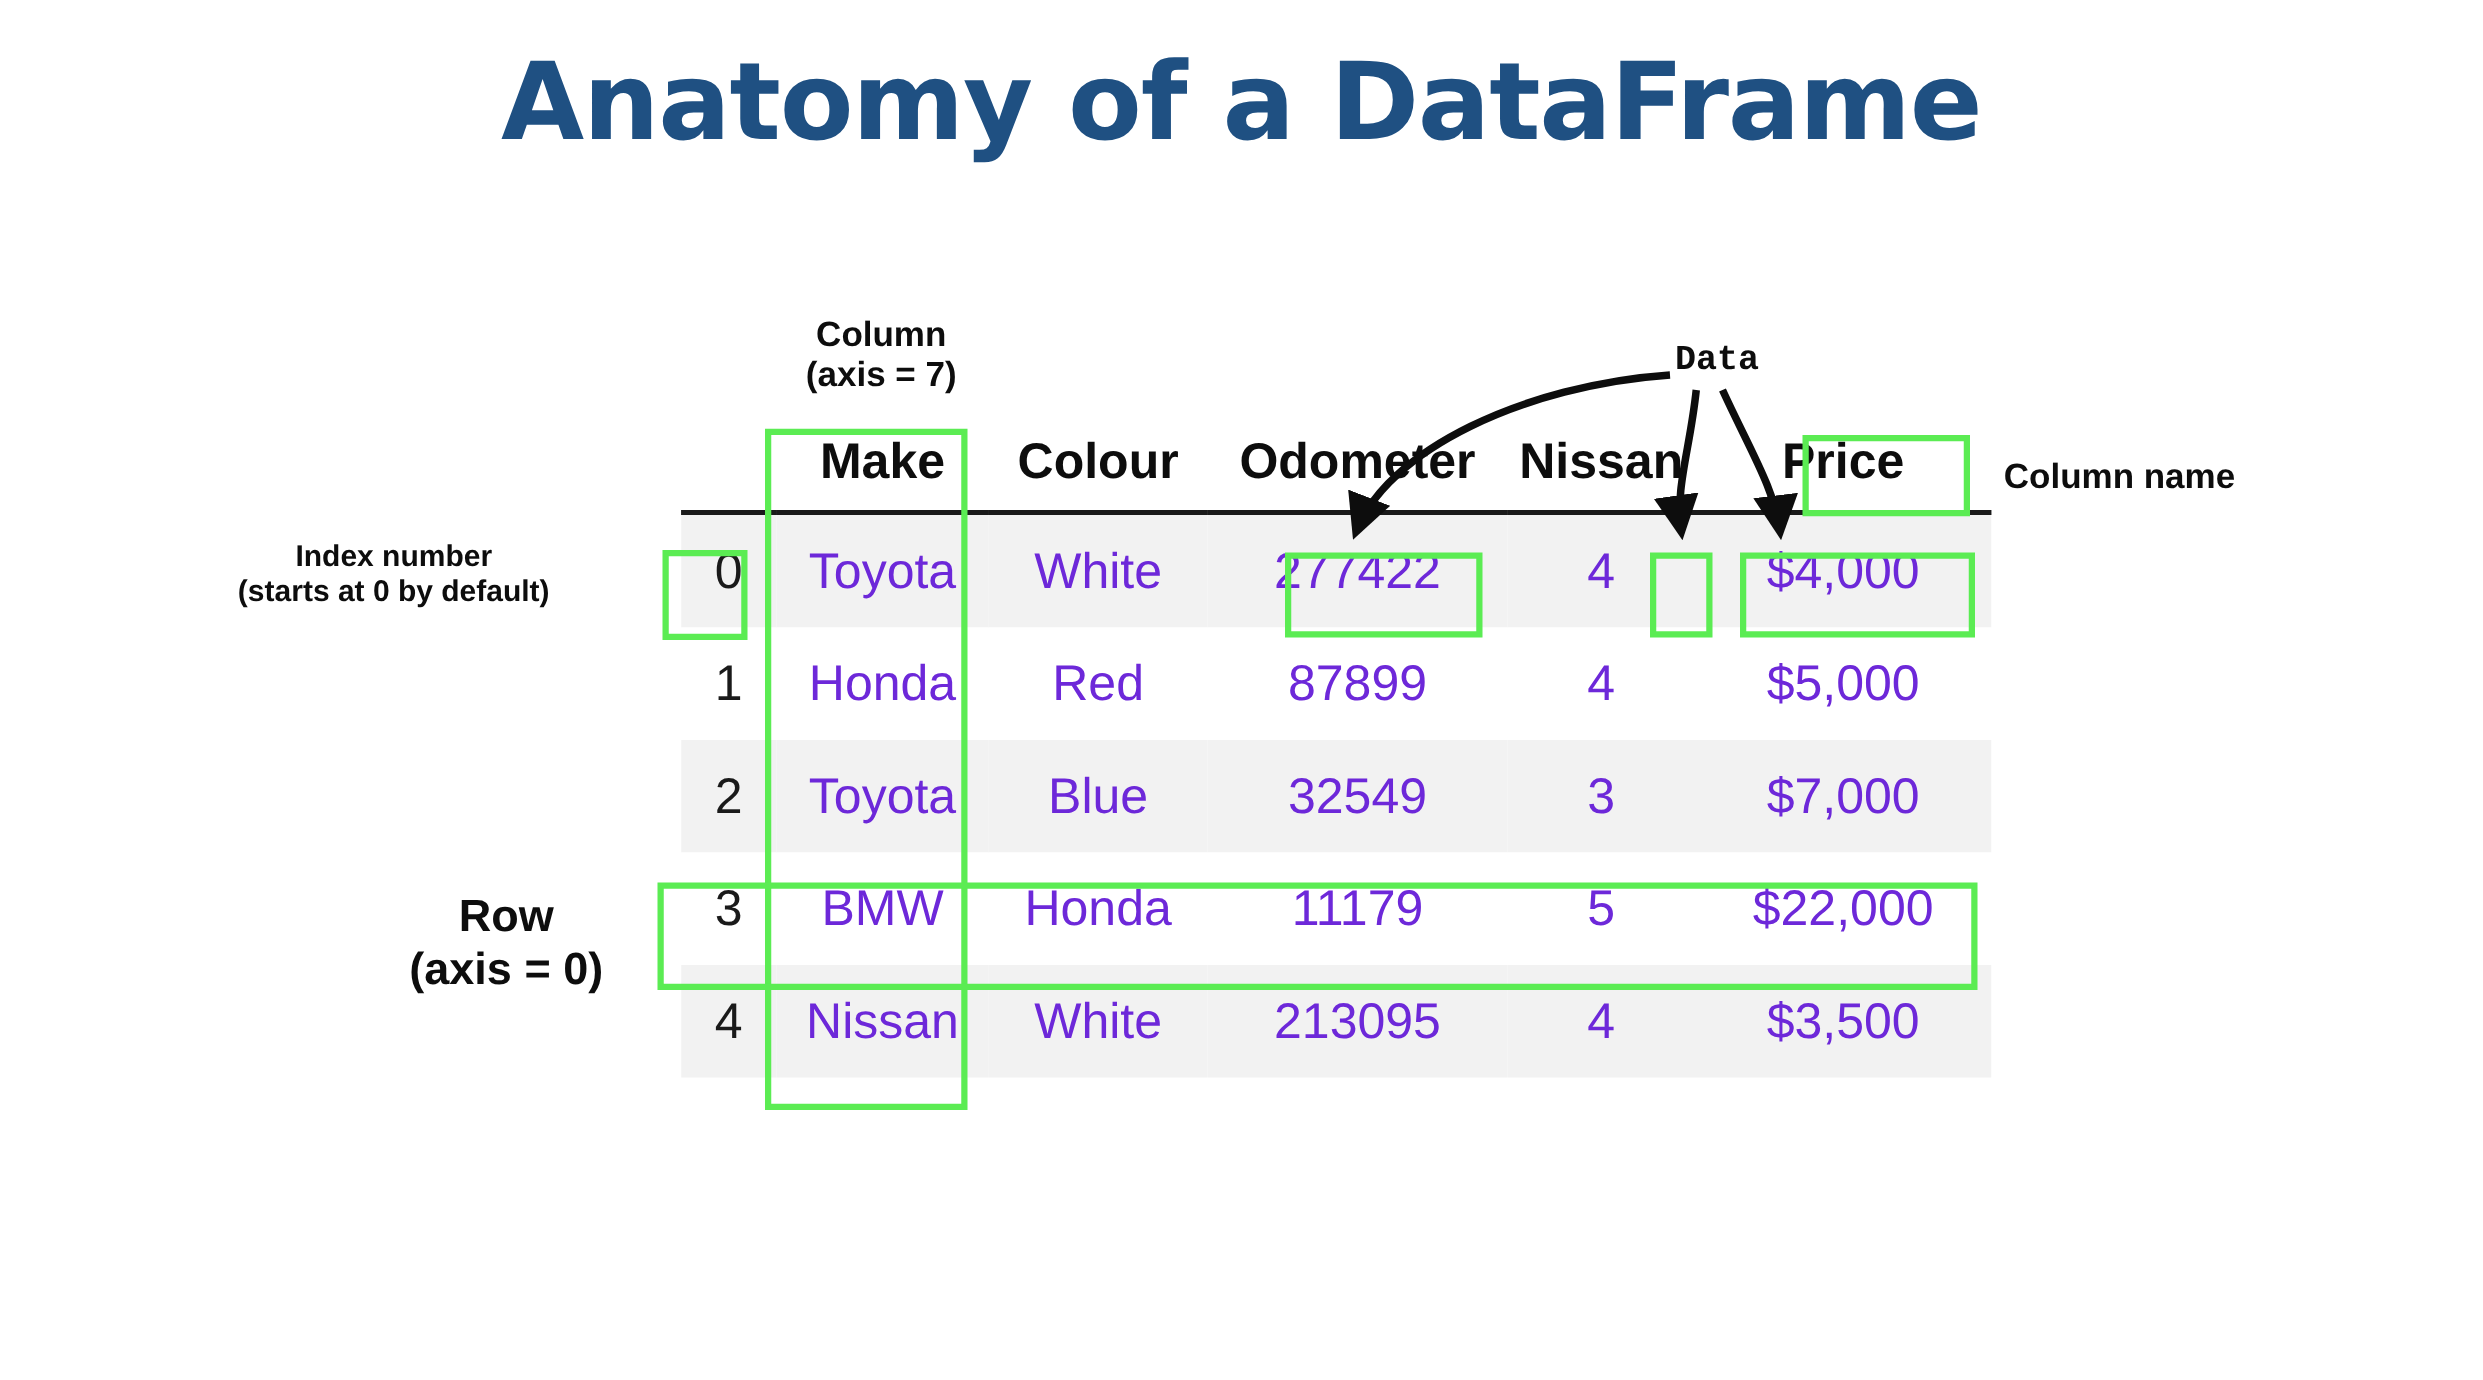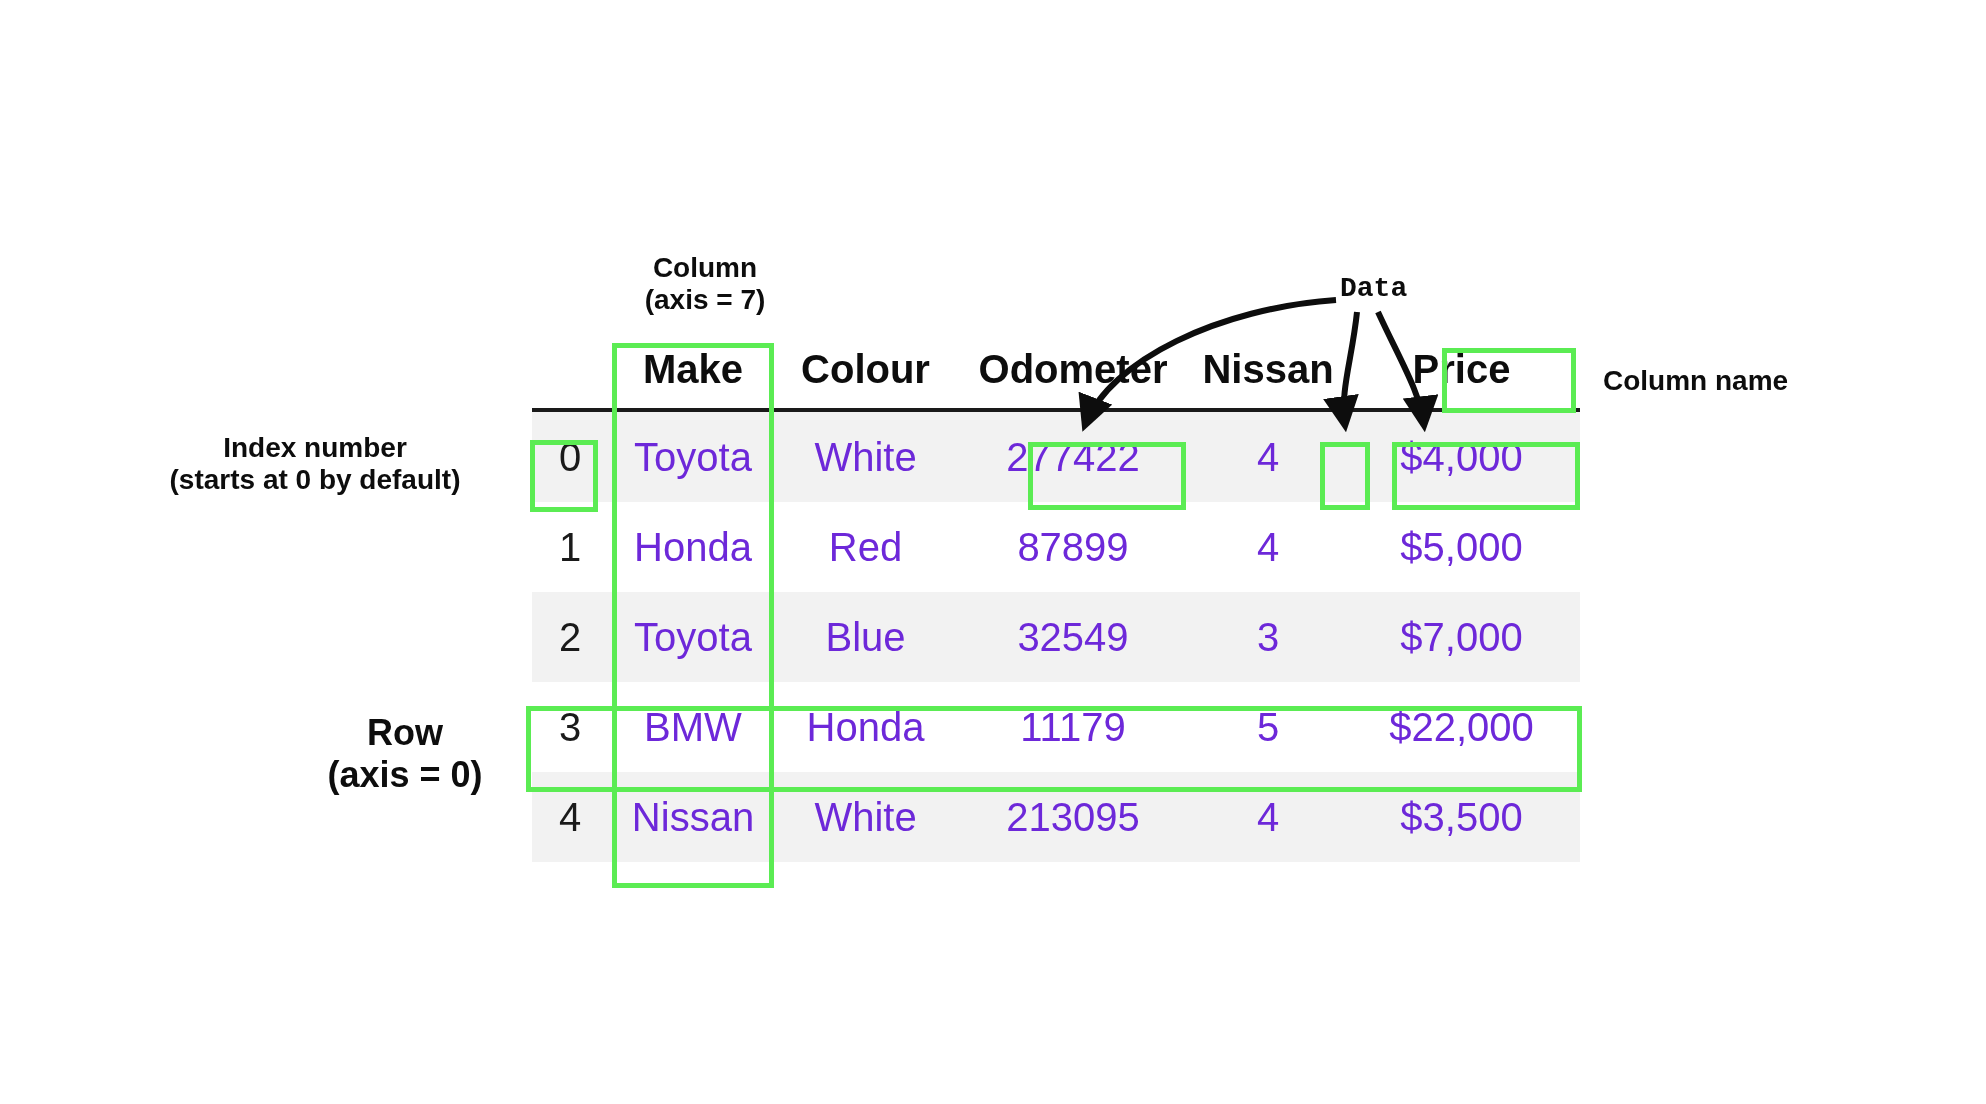--- a/index.html
+++ b/index.html
@@ -54,21 +54,21 @@
     top: 252px;
     width: 270px;
     text-align: center;
     font-size: 28px;
   }
   #annot-index {
     left: 110px;
     top: 432px;
     width: 410px;
     text-align: center;
-    font-size: 28px;
+    font-size: 24px;
   }
   #annot-row {
     left: 280px;
     top: 712px;
     width: 250px;
     text-align: center;
     font-size: 36px;
   }
   #annot-data {
     left: 1340px;
@@ -78,21 +78,21 @@
   }
   #annot-colname {
     left: 1603px;
     top: 365px;
     font-size: 28px;
   }
 
   
   #df-table {
     position: absolute;
-    left: 532px;
+    left: 545px;
     top: 336px;
     width: 1048px;
     border-collapse: collapse;
     table-layout: fixed;
     font-family: "Liberation Sans", sans-serif;
   }
   #df-table col.c-index { width: 76px; }
   #df-table col.c-make  { width: 170px; }
   #df-table col.c-colour{ width: 175px; }
   #df-table col.c-odo   { width: 240px; }
@@ -146,20 +146,21 @@
     width: 1986px;
     height: 1104px;
     pointer-events: none;
   }
 </style>
 </head>
 <body>
 
 <div id="figure">
 
+  <div id="page-title">Anatomy of a DataFrame</div>
 
   <div class="annot" id="annot-column">Column
 (axis = 7)</div>
   <div class="annot" id="annot-index">Index number
 (starts at 0 by default)</div>
   <div class="annot" id="annot-row">Row
 (axis = 0)</div>
   <div class="annot" id="annot-data">Data</div>
   <div class="annot" id="annot-colname">Column name</div>
 

